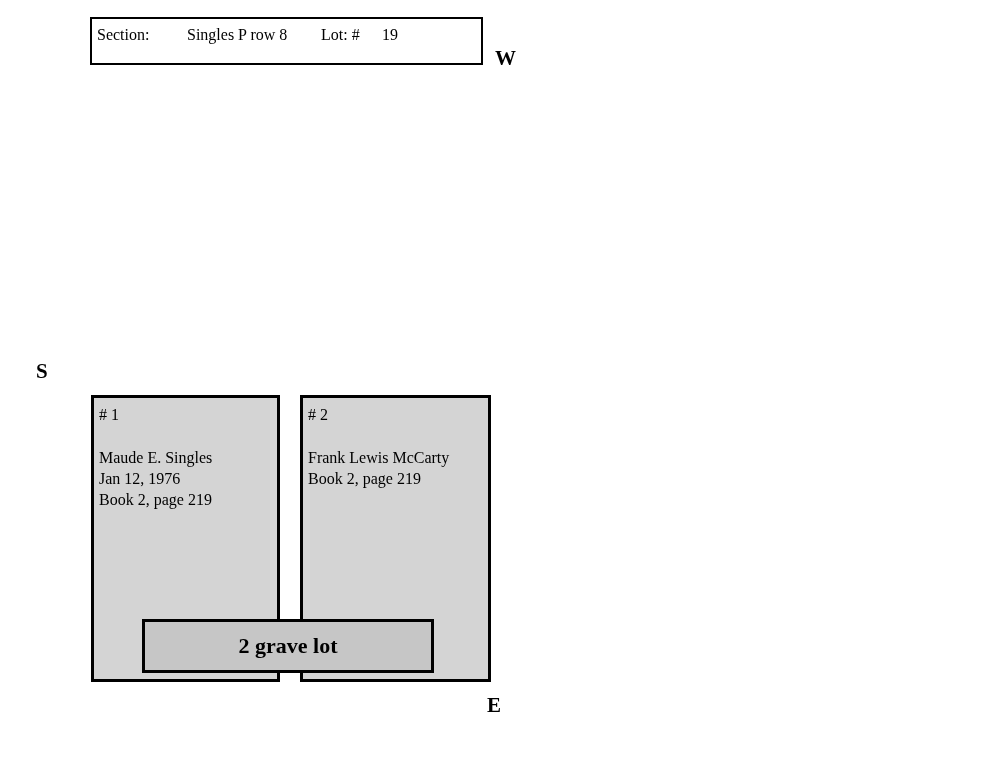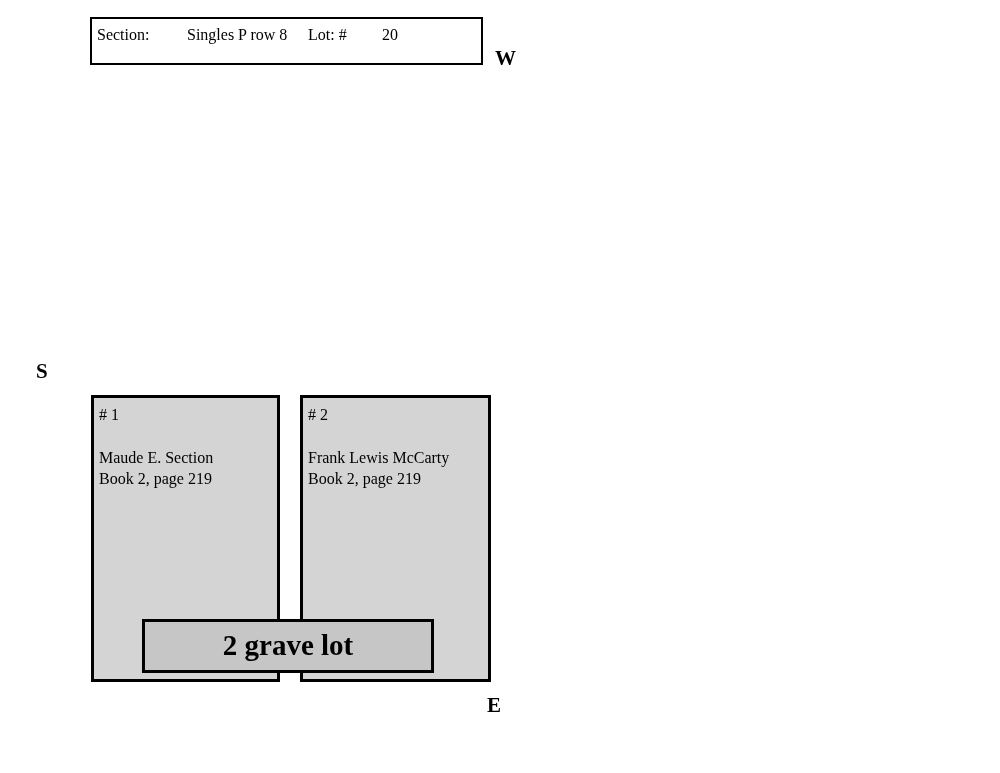--- a/index.html
+++ b/index.html
@@ -32,21 +32,21 @@
   }
   .header-box span {
     position: absolute;
     top: 5px;
     font-size: 16px;
     line-height: 21px;
     white-space: nowrap;
   }
   .hdr-section-label { left: 5px; }
   .hdr-section-value { left: 95px; }
-  .hdr-lot-label     { left: 216px; }
+  .hdr-lot-label     { left: 229px; }
   .hdr-lot-number    { left: 290px; }
 
   
   .compass {
     position: absolute;
     font-weight: bold;
     font-size: 21px;
     line-height: 21px;
   }
   .compass-w { left: 495px; top: 48px; }
@@ -81,47 +81,48 @@
     top: 619px;
     width: 292px;
     height: 54px;
     border: 3px solid #000000;
     background: #c6c6c6;
     box-sizing: border-box;
     z-index: 5;
     text-align: center;
   }
   .lot-banner .banner-label {
-    font-size: 29px;
+    font-size: 22px;
     font-weight: bold;
     line-height: 47px;
     white-space: nowrap;
   }
 </style>
 </head>
 <body>
 
 <div class="canvas">
 
   <div class="header-box">
     <span class="hdr-section-label">Section:</span>
     <span class="hdr-section-value">Singles P row 8</span>
     <span class="hdr-lot-label">Lot: #</span>
-    <span class="hdr-lot-number">20</span>
+    <span class="hdr-lot-number">19</span>
   </div>
 
   <div class="compass compass-w">W</div>
   <div class="compass compass-s">S</div>
   <div class="compass compass-n">N</div>
   <div class="compass compass-e">E</div>
 
   <div class="grave-box grave-box-1">
     <div class="line"># 1</div>
     <div class="spacer"></div>
-    <div class="line">Maude E. Section</div>
+    <div class="line">Maude E. Singles</div>
+    <div class="line">Jan 12, 1976</div>
     <div class="line">Book 2, page 219</div>
   </div>
 
   <div class="grave-box grave-box-2">
     <div class="line"># 2</div>
     <div class="spacer"></div>
     <div class="line">Frank Lewis McCarty</div>
     <div class="line">Book 2, page 219</div>
   </div>
 

